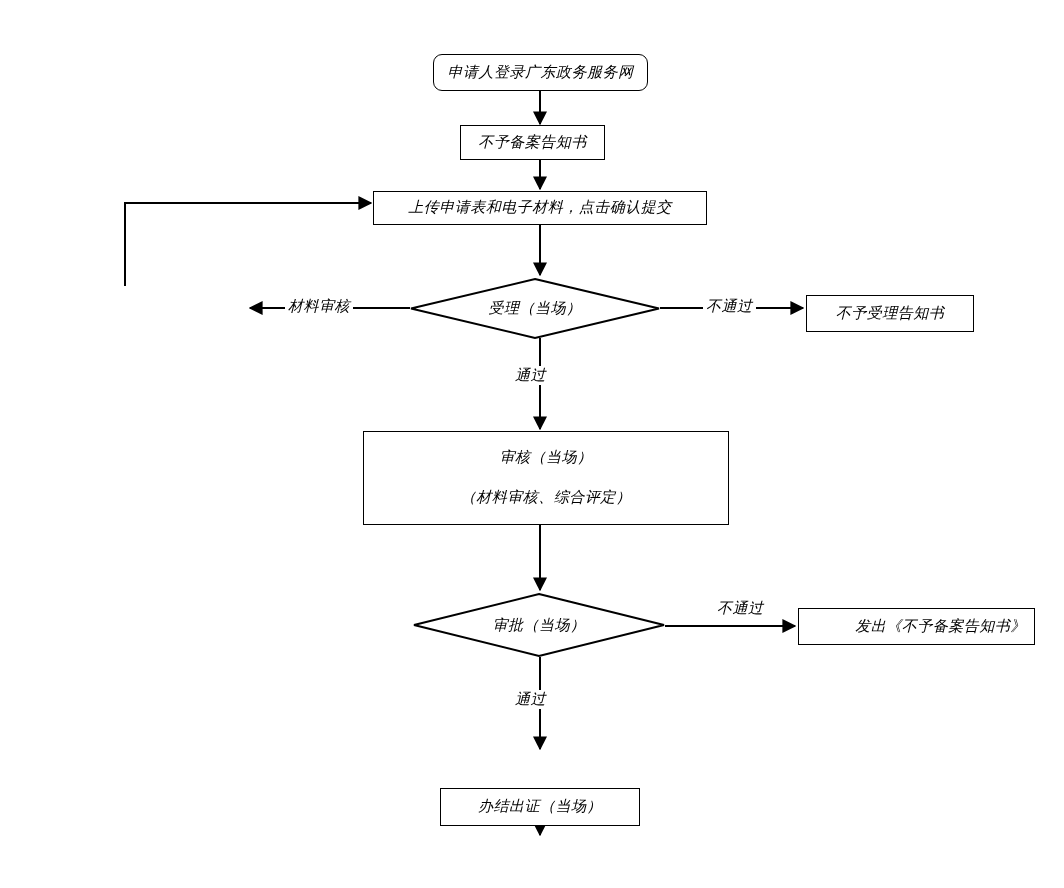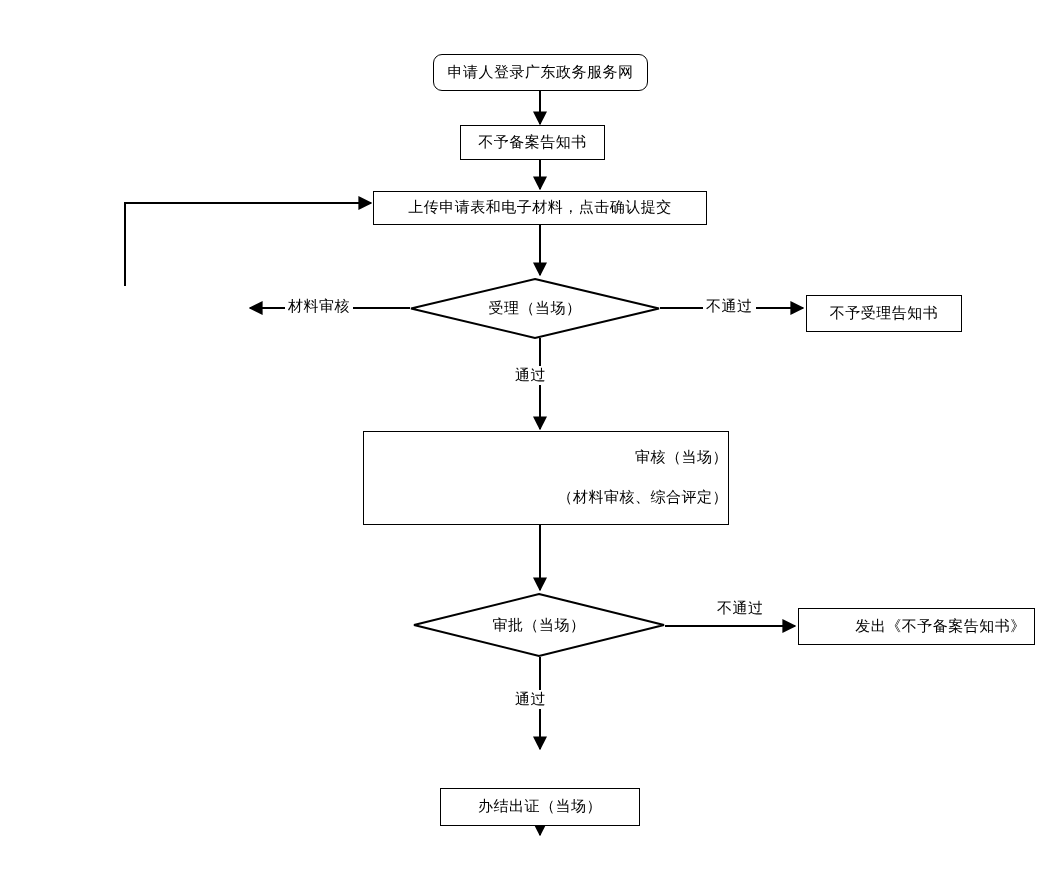--- a/index.html
+++ b/index.html
@@ -11,20 +11,21 @@
   body {
     font-family: "Liberation Serif", "DejaVu Serif", serif;
     color: #000000;
   }
   #canvas {
     position: relative;
     width: 1064px;
     height: 888px;
     background: #ffffff;
     overflow: hidden;
+    font-style: italic;
   }
   svg#wires {
     position: absolute;
     left: 0;
     top: 0;
     width: 1064px;
     height: 888px;
     pointer-events: none;
   }
   .node {
@@ -131,25 +132,25 @@
   </div>
 
   <div class="diamond-wrap" style="left:410px; top:278px; width:250px; height:61px;">
     <svg width="250" height="61" viewBox="0 0 250 61" xmlns="http://www.w3.org/2000/svg">
       <polygon points="125,1 249,30.5 125,60 1,30.5" fill="#ffffff" stroke="#000000" stroke-width="2"></polygon>
     </svg>
     <div class="diamond-label">受理（当场）</div>
   </div>
 
 
-  <div class="node" style="left:806px; top:295px; width:156px; height:37px;">
+  <div class="node" style="left:806px; top:295px; width:168px; height:37px;">
     <span>不予受理告知书</span>
   </div>
 
-  <div class="node" style="left:363px; top:431px; width:366px; height:94px;align-items:flex-end;">
+  <div class="node" style="left:363px; top:431px; width:366px; height:94px;">
     <span>审核（当场）</span>
     <span class="line2">（材料审核、综合评定）</span>
   </div>
 
   <div class="diamond-wrap" style="left:413px; top:593px; width:252px; height:64px;">
     <svg width="252" height="64" viewBox="0 0 252 64" xmlns="http://www.w3.org/2000/svg">
       <polygon points="126,1 251,32 126,63 1,32" fill="#ffffff" stroke="#000000" stroke-width="2"></polygon>
     </svg>
     <div class="diamond-label">审批（当场）</div>
   </div>

